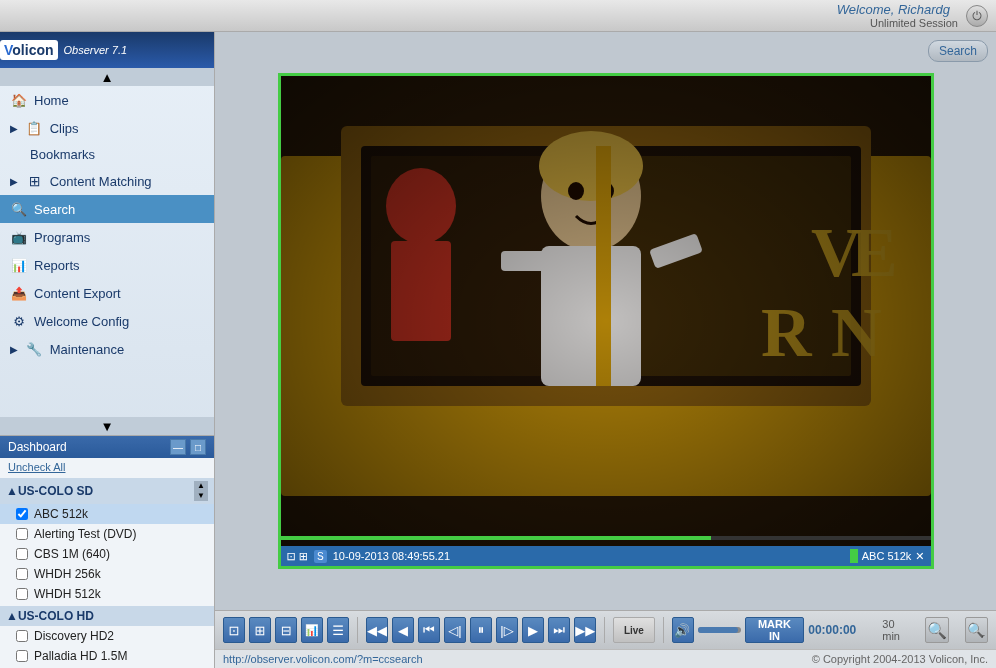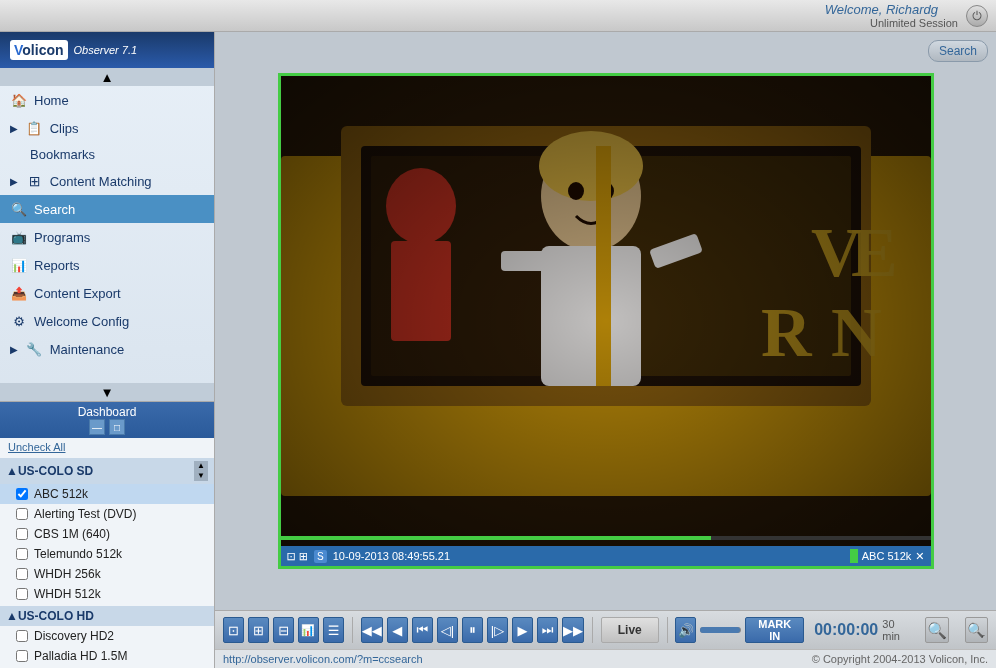--- a/index.html
+++ b/index.html
@@ -1,42 +1,42 @@
 <!DOCTYPE html>
 <html><head>
   <meta charset="utf-8">
   <style>
     * { box-sizing: border-box; margin: 0; padding: 0; }
     body { font-family: Arial, sans-serif; font-size: 12px; background: #d0d0d0; width: 996px; height: 668px; overflow: hidden; display: flex; flex-direction: column; }
 
     
     .header { background: linear-gradient(to bottom, #e8e8e8, #c8c8c8); height: 32px; display: flex; align-items: center; justify-content: flex-end; padding: 0 8px; border-bottom: 1px solid #aaa; }
-    .header-welcome { color: #336699; font-style: italic; font-size: 13px; margin-right: 20px; }
+    .header-welcome { color: #336699; font-style: italic; font-size: 13px; margin-right: 8px; }
     .header-session { color: #555; font-size: 11px; }
     .header-right { display: flex; flex-direction: column; align-items: flex-end; margin-right: 8px; }
     .power-btn { width: 22px; height: 22px; border-radius: 50%; background: linear-gradient(to bottom, #e0e0e0, #aaa); border: 1px solid #888; display: flex; align-items: center; justify-content: center; cursor: pointer; color: #555; font-size: 12px; }
 
     
     .main { display: flex; flex: 1; overflow: hidden; }
 
     
     .sidebar { width: 215px; background: linear-gradient(to bottom, #e8f0f8, #d0dce8); display: flex; flex-direction: column; border-right: 1px solid #aaa; flex-shrink: 0; }
-    .sidebar-logo { background: linear-gradient(to bottom, #1a3a6a, #2a5aaa); padding: 8px 10px; display: flex; align-items: center; gap: 6px; }
+    .sidebar-logo { background: linear-gradient(to bottom, #1a3a6a, #2a5aaa); padding: 8px 0; display: flex; align-items: center; gap: 6px; }
     .logo-box { background: #fff; border-radius: 3px; padding: 2px 4px; font-weight: bold; font-size: 14px; color: #1a3a6a; }
     .logo-text { color: #fff; font-size: 11px; font-style: italic; line-height: 1.3; }
     .sidebar-nav { flex: 1; overflow-y: auto; }
     .nav-item { display: flex; align-items: center; gap: 6px; padding: 5px 10px; cursor: pointer; color: #1a3a6a; font-size: 13px; }
     .nav-item.active { background: #4a90c4; color: #fff; }
     .nav-item.sub { padding-left: 30px; }
     .nav-icon { width: 18px; height: 18px; display: flex; align-items: center; justify-content: center; font-size: 13px; flex-shrink: 0; }
     .nav-arrow { font-size: 10px; margin-right: 2px; }
 
     
     .dashboard { background: #f0f4f8; border-top: 1px solid #aaa; }
-    .dashboard-header { background: linear-gradient(to bottom, #3a6aaa, #2a5a9a); color: #fff; padding: 3px 8px; display: flex; align-items: center; justify-content: space-between; font-size: 12px; flex-direction: column; }
+    .dashboard-header { background: linear-gradient(to bottom, #3a6aaa, #2a5a9a); color: #fff; padding: 3px 8px; display: flex; align-items: center; justify-content: space-between; font-size: 12px; }
     .dashboard-controls { display: flex; gap: 4px; }
     .dash-btn { background: #6a9aCA; border: 1px solid #4a7aaa; color: #fff; width: 16px; height: 16px; font-size: 10px; cursor: pointer; display: flex; align-items: center; justify-content: center; }
     .uncheck-all { padding: 3px 8px; color: #336699; cursor: pointer; font-size: 11px; text-decoration: underline; }
     .channel-group { margin: 2px 0; }
     .channel-item { display: flex; align-items: center; gap: 6px; padding: 3px 16px; font-size: 12px; color: #222; }
     .channel-item.selected { background: #c0d8f0; }
     .channel-item input[type=checkbox] { width: 12px; height: 12px; }
     .dashboard-list { overflow-y: auto; max-height: 280px; }
 
     
@@ -49,25 +49,25 @@
     .video-overlay { position: absolute; bottom: 0; left: 0; right: 0; background: #2a6aaa; padding: 3px 6px; display: flex; align-items: center; gap: 6px; font-size: 11px; color: #fff; }
     .video-timestamp { color: #fff; }
     .video-channel { color: #fff; margin-left: auto; display: flex; align-items: center; gap: 4px; }
     .channel-indicator { width: 8px; height: 14px; background: #44cc44; display: inline-block; }
 
     
     .controls-bar { background: linear-gradient(to bottom, #d8dce0, #c0c4c8); border-top: 1px solid #aaa; padding: 6px 8px; display: flex; align-items: center; gap: 4px; }
     .ctrl-btn { background: linear-gradient(to bottom, #5a8ac0, #3a6aaa); border: 1px solid #2a5a90; color: #fff; width: 30px; height: 26px; cursor: pointer; display: flex; align-items: center; justify-content: center; font-size: 13px; border-radius: 2px; }
     .ctrl-separator { width: 1px; height: 26px; background: #aaa; margin: 0 4px; }
     .volume-btn { background: linear-gradient(to bottom, #5a8ac0, #3a6aaa); border: 1px solid #2a5a90; color: #fff; width: 30px; height: 26px; cursor: pointer; display: flex; align-items: center; justify-content: center; font-size: 13px; border-radius: 2px; }
-    .live-btn { background: linear-gradient(to bottom, #e0e0e0, #c0c0c0); border: 1px solid #aaa; color: #333; padding: 0 16px; height: 26px; cursor: pointer; font-size: 12px; border-radius: 2px; font-weight: bold; }
+    .live-btn { background: linear-gradient(to bottom, #e0e0e0, #c0c0c0); border: 1px solid #aaa; color: #333; padding: 0 10px; height: 26px; cursor: pointer; font-size: 10px; border-radius: 2px; font-weight: bold; }
     .volume-slider { width: 60px; height: 6px; background: #888; border-radius: 3px; position: relative; }
     .volume-fill { width: 40px; height: 6px; background: #4a7ab0; border-radius: 3px; }
     .zoom-btn { background: linear-gradient(to bottom, #d0d4d8, #b0b4b8); border: 1px solid #999; color: #333; width: 28px; height: 26px; cursor: pointer; display: flex; align-items: center; justify-content: center; font-size: 14px; border-radius: 2px; }
-    .time-display { color: #336699; font-size: 16px; font-weight: bold; min-width: 70px; text-align: right; }
+    .time-display { color: #336699; font-size: 12px; font-weight: bold; min-width: 70px; }
     .mark-btn { background: linear-gradient(to bottom, #5a8ac0, #3a6aaa); border: 1px solid #2a5a90; color: #fff; padding: 0 12px; height: 26px; cursor: pointer; font-size: 11px; border-radius: 2px; font-weight: bold; }
     .time-label { color: #555; font-size: 11px; }
     .controls-right { margin-left: auto; display: flex; align-items: center; gap: 16px; }
 
     
     .bottom-bar { background: #e0e4e8; border-top: 1px solid #bbb; padding: 3px 8px; display: flex; align-items: center; justify-content: space-between; font-size: 11px; color: #555; }
     .status-url { color: #336699; }
     .copyright { color: #666; }
     .search-pill { background: linear-gradient(to bottom, #d0d8e0, #b0b8c0); border: 1px solid #8a9aaa; padding: 3px 10px; border-radius: 10px; cursor: pointer; color: #336699; font-size: 12px; }
 
@@ -178,24 +178,20 @@
             <input type="checkbox" checked="" style="">
             <span>ABC 512k</span>
           </div>
           <div class="channel-item">
             <input type="checkbox" style="">
             <span>Alerting Test (DVD)</span>
           </div>
           <div class="channel-item">
             <input type="checkbox" style="">
             <span>CBS 1M (640)</span>
-          </div>
-          <div class="channel-item">
-            <input type="checkbox" style="">
-            <span>Telemundo 512k</span>
           </div>
           <div class="channel-item">
             <input type="checkbox" style="">
             <span>WHDH 256k</span>
           </div>
           <div class="channel-item">
             <input type="checkbox" style="">
             <span>WHDH 512k</span>
           </div>
         </div>

